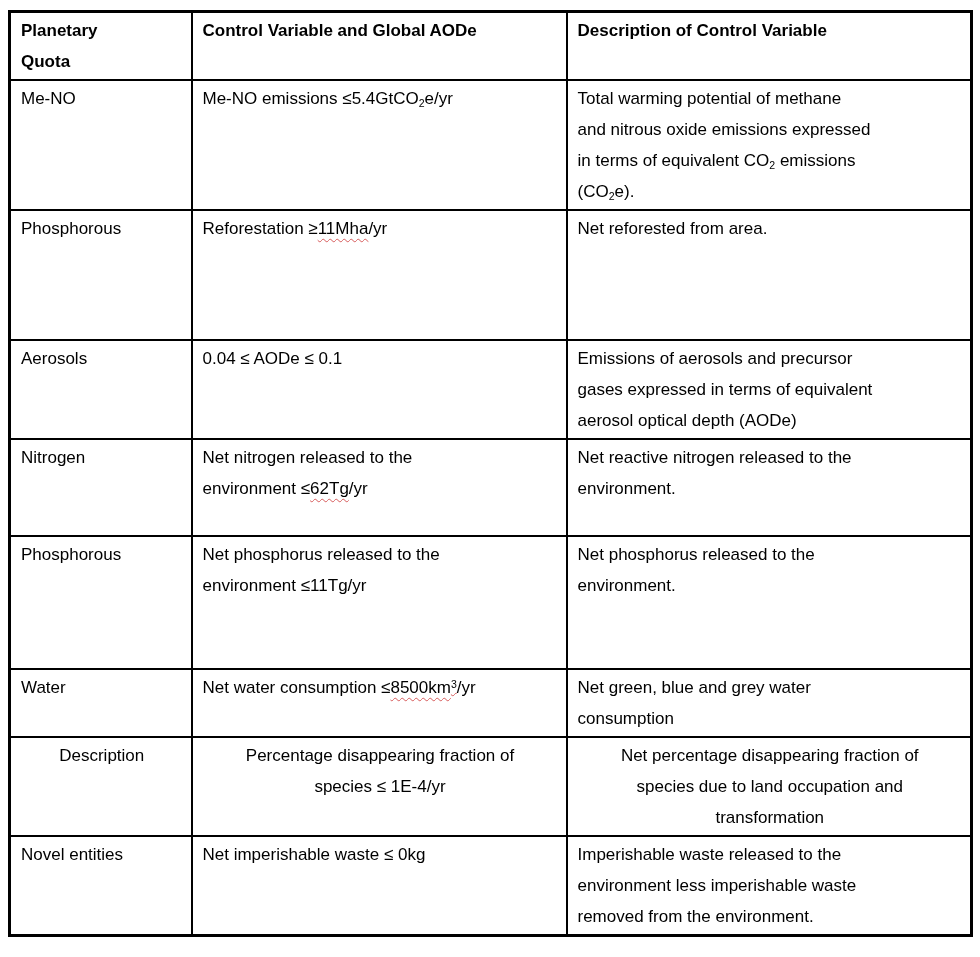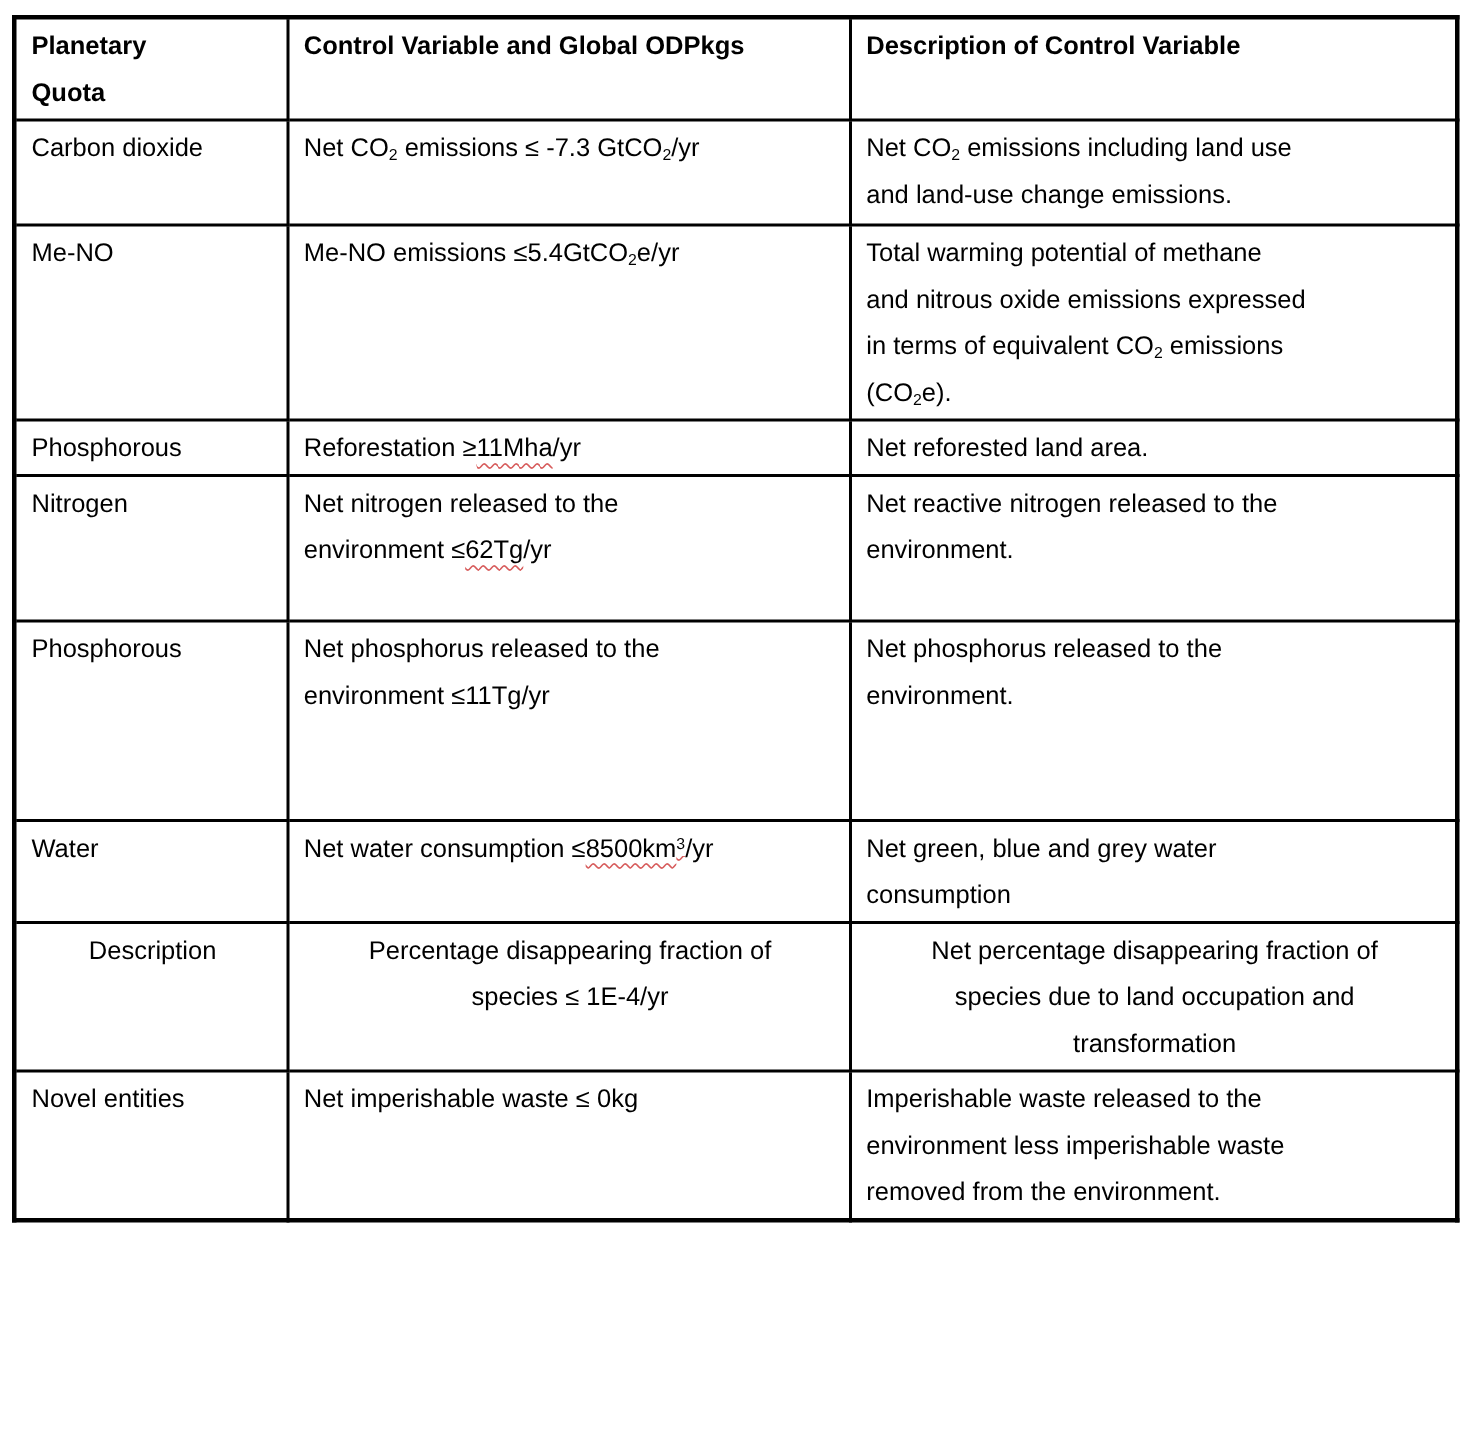--- a/index.html
+++ b/index.html
@@ -78,39 +78,39 @@
 <div class="doc-canvas">
   <table class="quota-table">
     <colgroup>
       <col class="c-quota">
       <col class="c-limit">
       <col class="c-desc">
     </colgroup>
     <thead>
       <tr>
         <th>Planetary<br>Quota</th>
-        <th>Control Variable and Global ODPkgs</th>
+        <th>Control Variable and Global AODe</th>
         <th>Description of Control Variable</th>
       </tr>
     </thead>
     <tbody>
-        <tr>
-          <td>Carbon dioxide</td>
-          <td>Net CO<span class="sub">2</span> emissions ≤ -7.3 GtCO<span class="sub">2</span>/yr</td>
-          <td>Net CO<span class="sub">2</span> emissions including land use<br>and land-use change emissions.</td>
-        </tr>
         <tr>
           <td>Me-NO</td>
           <td>Me-NO emissions ≤5.4GtCO<span class="sub">2</span>e/yr</td>
           <td>Total warming potential of methane<br>and nitrous oxide emissions expressed<br>in terms of equivalent CO<span class="sub">2</span> emissions<br>(CO<span class="sub">2</span>e).</td>
         </tr>
         <tr>
           <td>Phosphorous</td>
           <td>Reforestation ≥<span class="squiggle">11Mha</span>/yr</td>
-          <td>Net reforested land area.</td>
+          <td>Net reforested from area.</td>
+        </tr>
+        <tr>
+          <td>Aerosols</td>
+          <td>0.04 ≤ AODe ≤ 0.1</td>
+          <td>Emissions of aerosols and precursor<br>gases expressed in terms of equivalent<br>aerosol optical depth (AODe)</td>
         </tr>
         <tr>
           <td>Nitrogen</td>
           <td>Net nitrogen released to the<br>environment ≤<span class="squiggle">62Tg</span>/yr</td>
           <td>Net reactive nitrogen released to the<br>environment.</td>
         </tr>
         <tr>
           <td>Phosphorous</td>
           <td>Net phosphorus released to the<br>environment ≤11Tg/yr</td>
           <td>Net phosphorus released to the<br>environment.</td>

